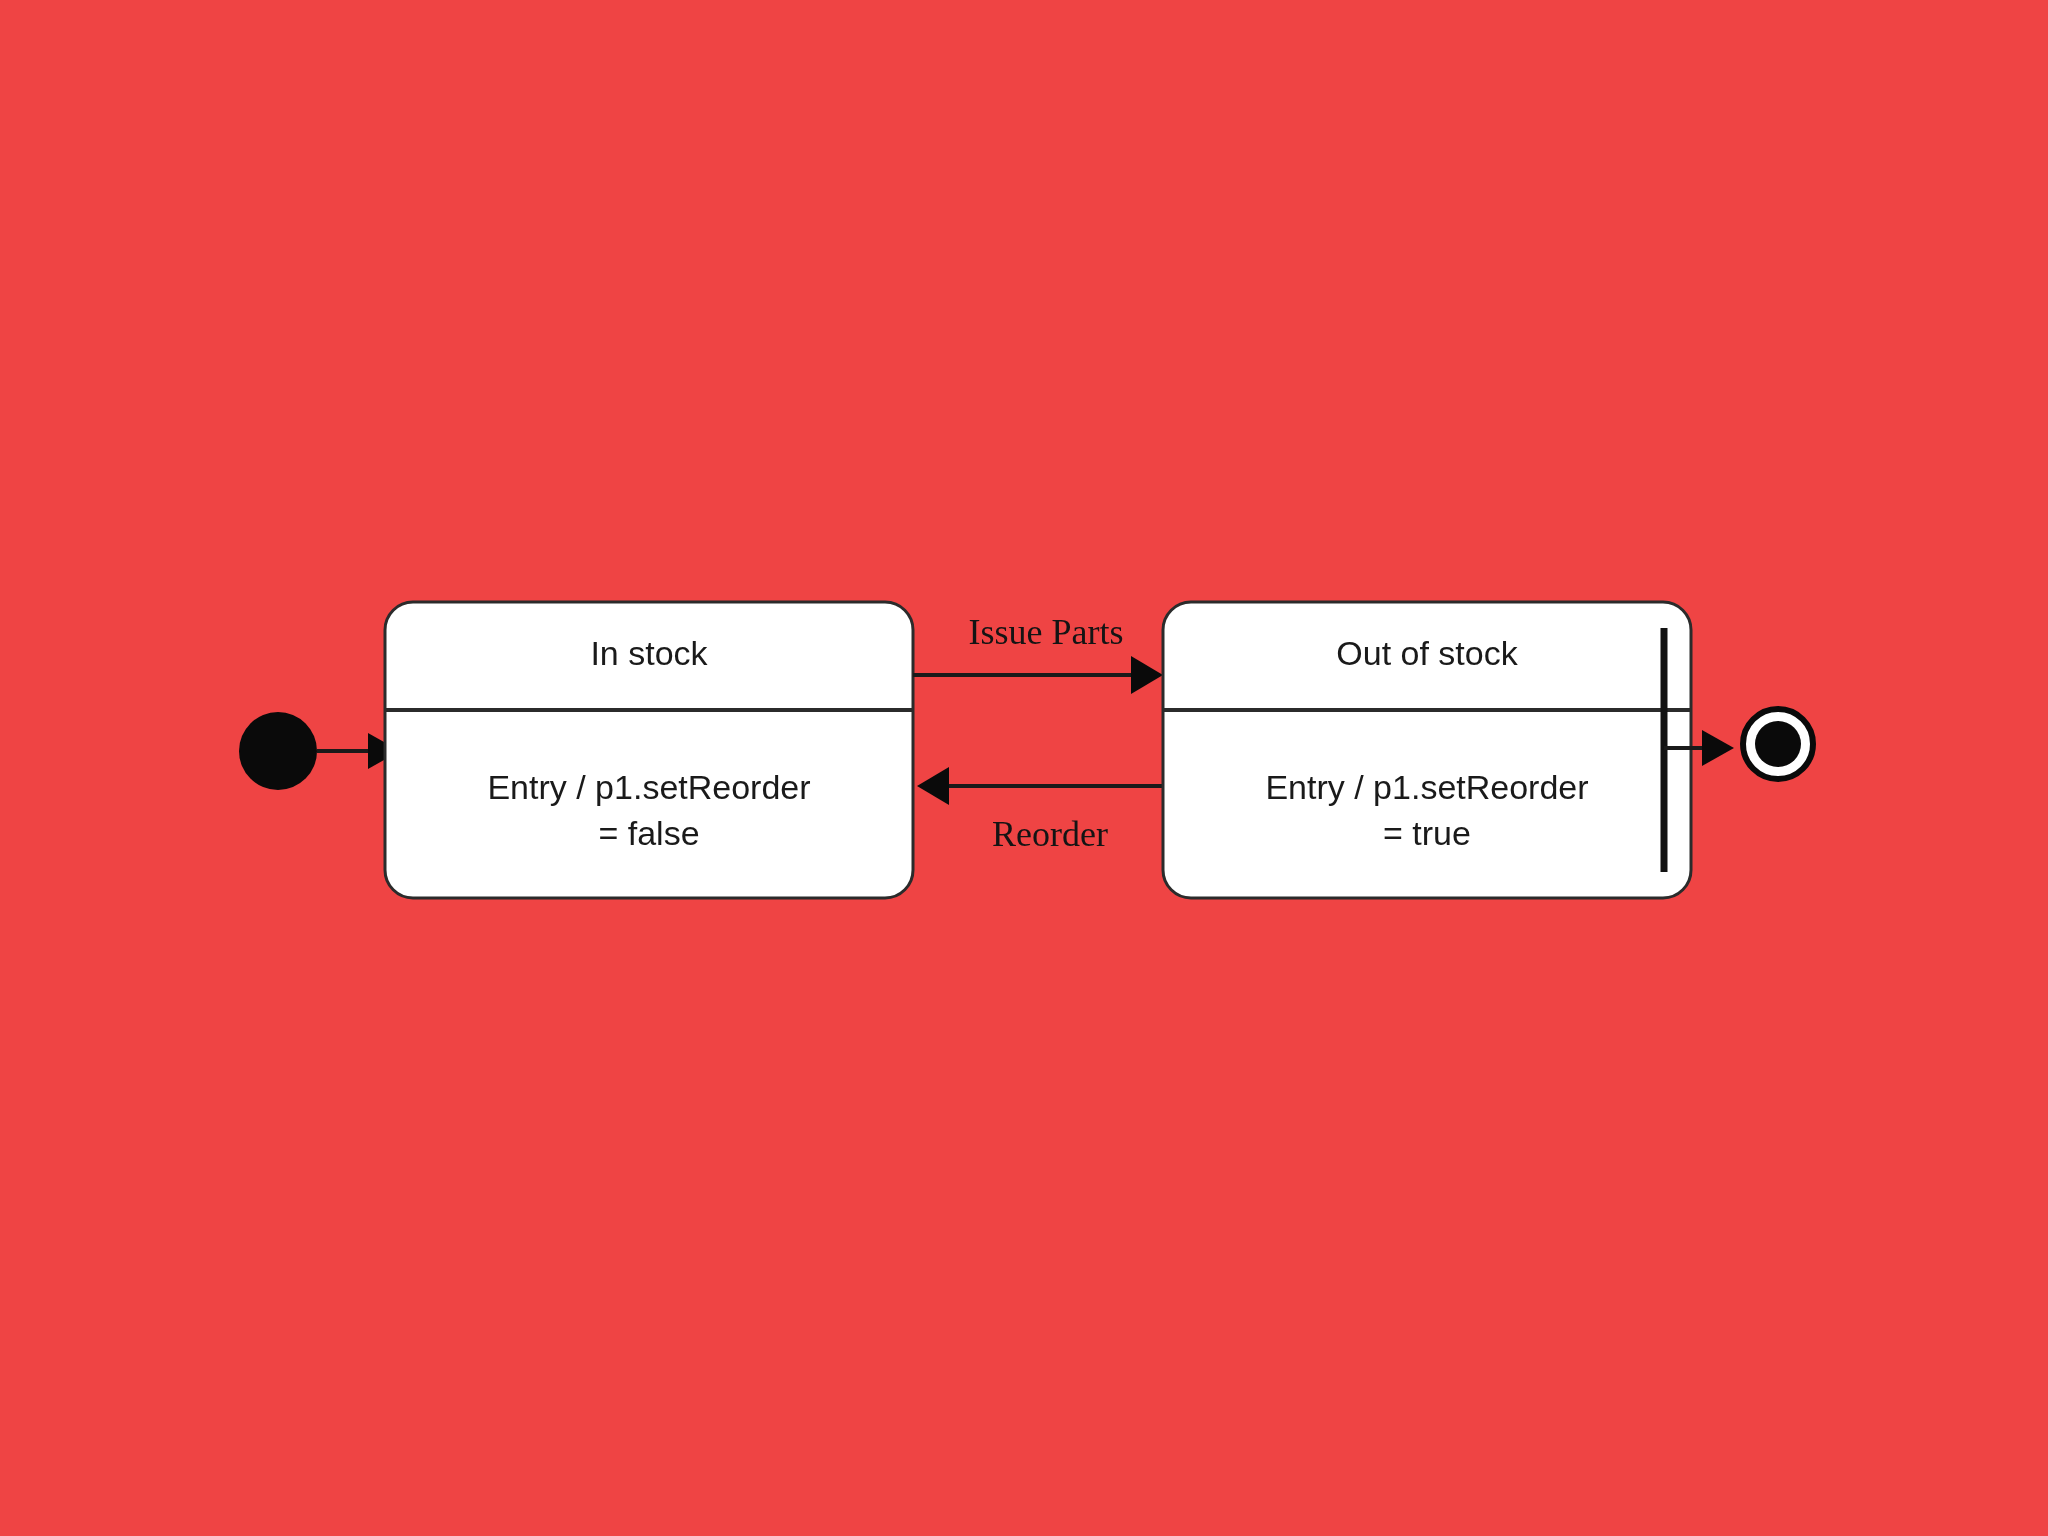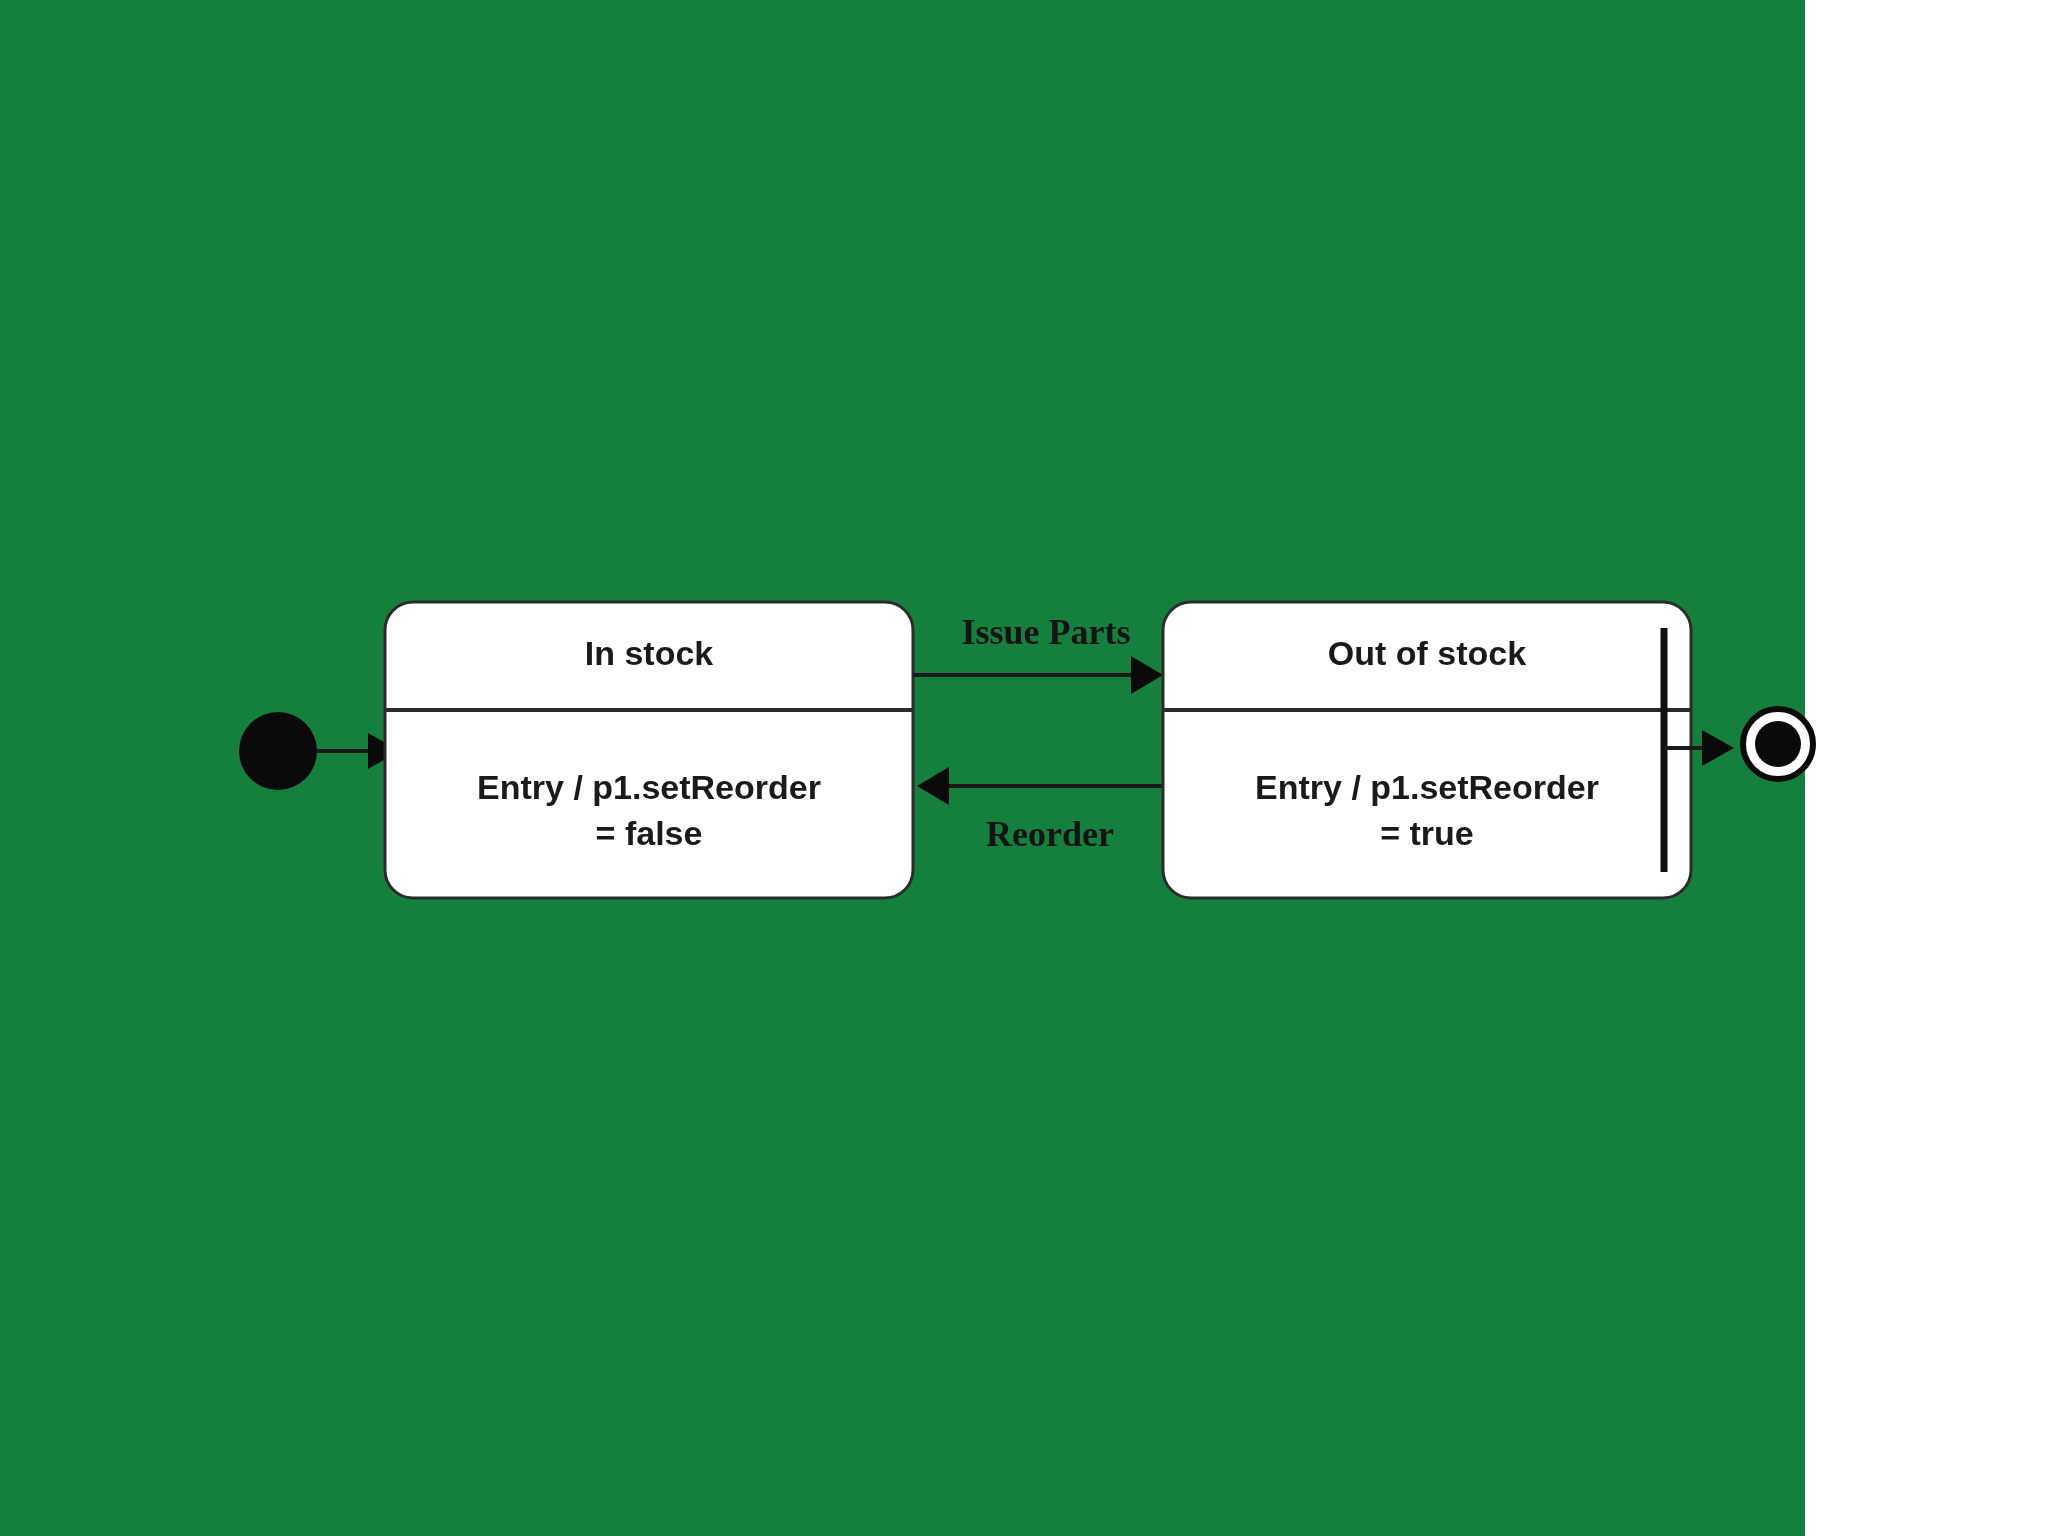--- a/index.html
+++ b/index.html
@@ -9,24 +9,23 @@
     background: #ffffff;
   }
   body {
     width: 2048px;
     height: 1536px;
     overflow: hidden;
     font-family: "Liberation Sans", sans-serif;
   }
   #canvas {
     position: relative;
-    width: 1805px;
+    width: 2048px;
     height: 1536px;
-    background: #15803d;
-    font-weight: bold;
+    background: #ef4444;
   }
   #diagram-svg {
     position: absolute;
     left: 0;
     top: 0;
     width: 2048px;
     height: 1536px;
   }
   .state-title {
     font-family: "Liberation Sans", sans-serif;

